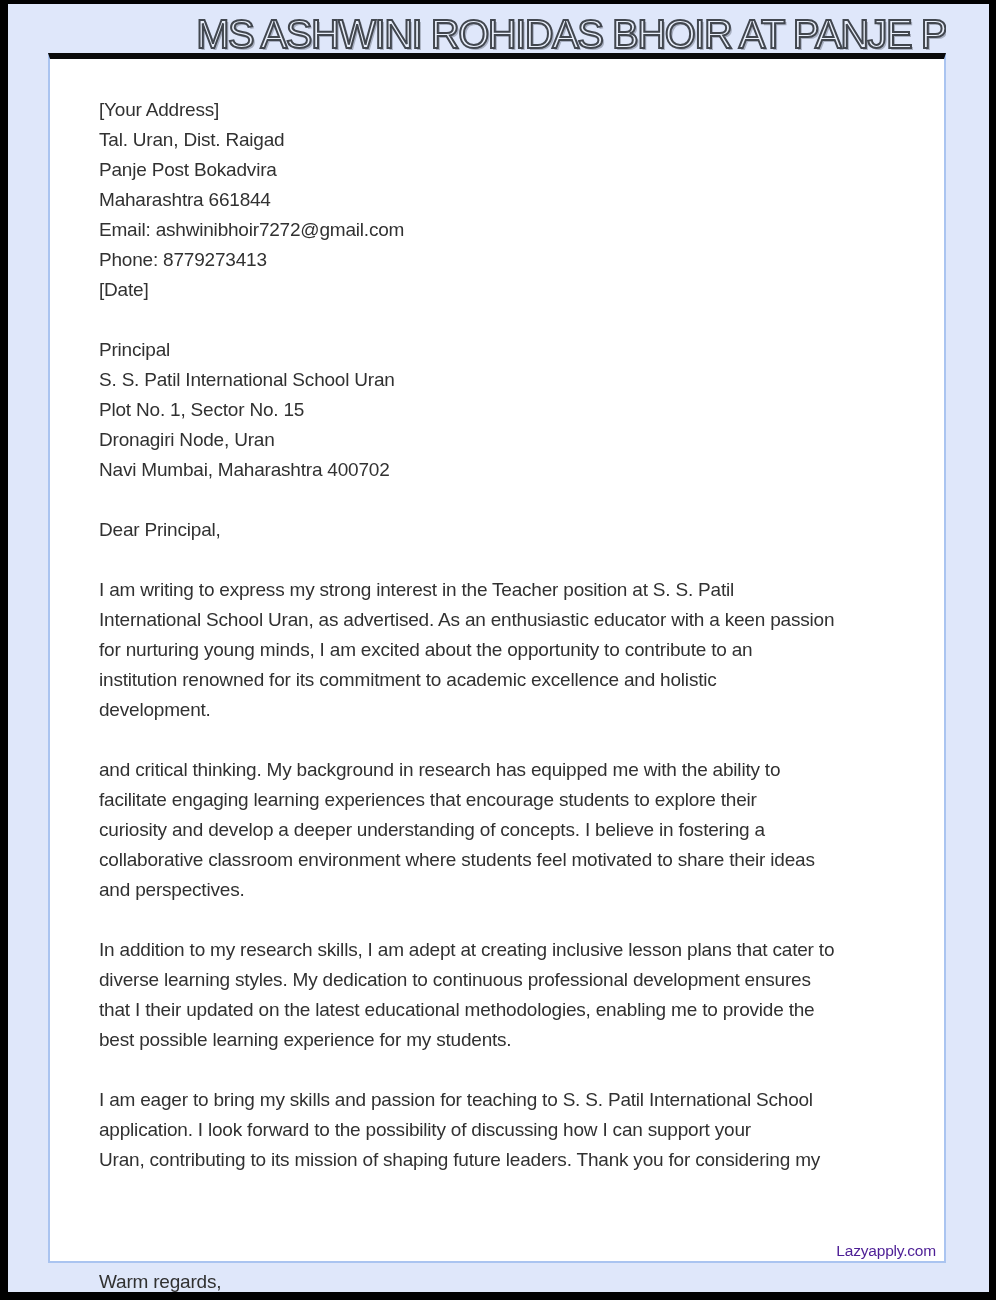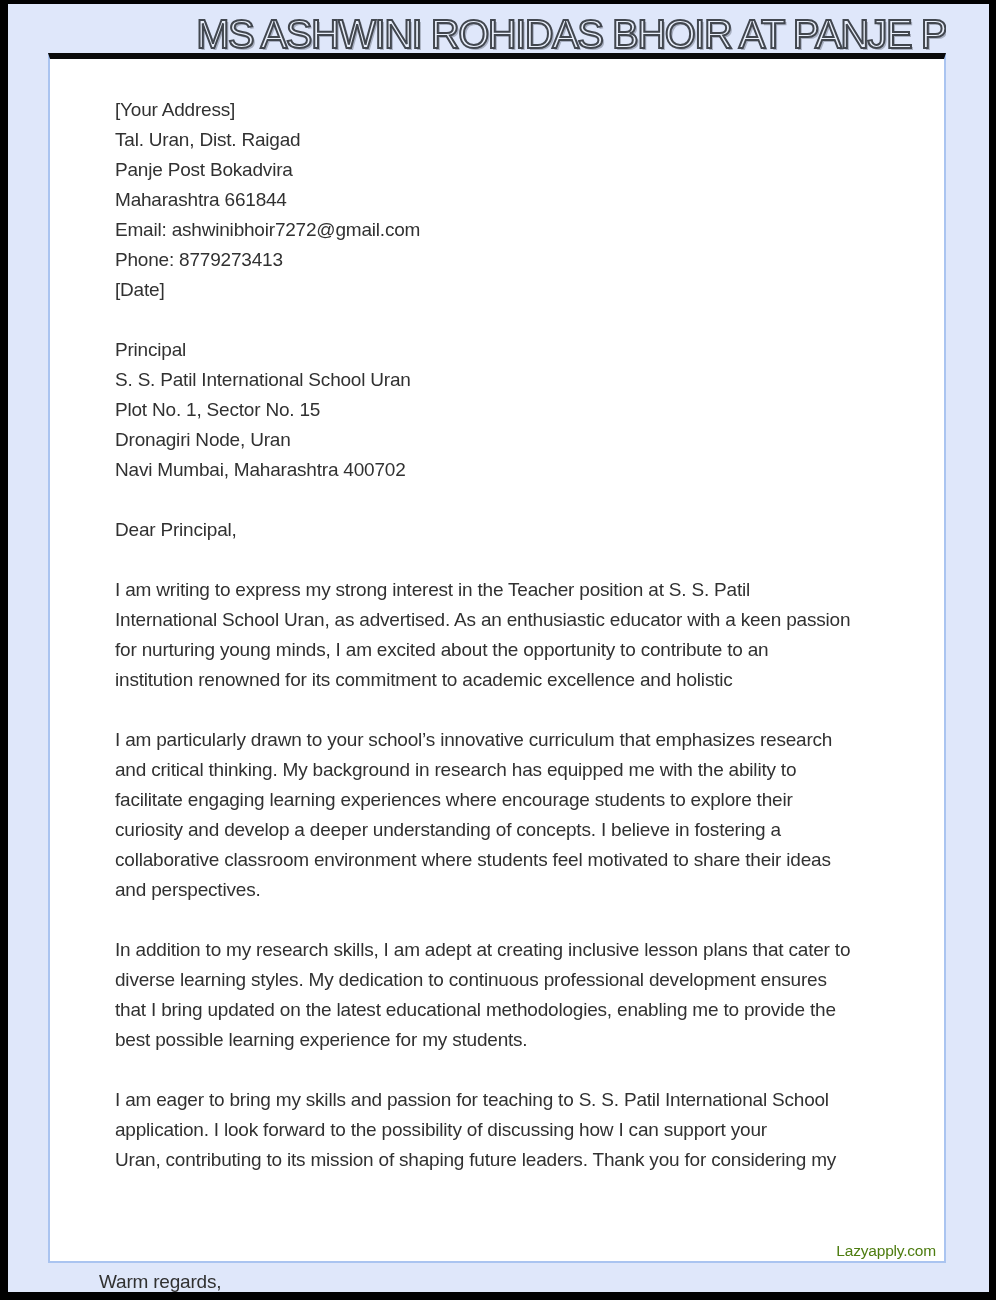--- a/index.html
+++ b/index.html
@@ -49,35 +49,35 @@
     width: 898px;
     height: 1210px;
     box-sizing: border-box;
     background: #ffffff;
     border: 2px solid #aac4f0;
     border-top: 6px solid #0a0a0a;
     padding: 36px 40px 0 49px;
     overflow: hidden;
   }
   .block {
-    margin: 0 0 30px 16px;
+    margin: 0 0 30px 0;
   }
   .line {
     font-size: 19px;
     line-height: 30px;
     letter-spacing: -0.2px;
     color: #313131;
     white-space: nowrap;
   }
   .watermark {
     position: absolute;
     right: 8px;
     bottom: 1px;
     font-size: 15.5px;
-    color: #4d7c0f;
+    color: #4c1d95;
     letter-spacing: -0.2px;
     margin-left: 20px;
   }
   .closing {
     position: absolute;
     left: 91px;
     top: 1263px;
     font-size: 19px;
     line-height: 30px;
     letter-spacing: -0.2px;
@@ -116,35 +116,35 @@
 
     <div class="block">
       <div class="line">Dear Principal,</div>
     </div>
 
     <div class="block">
       <div class="line">I am writing to express my strong interest in the Teacher position at S. S. Patil</div>
       <div class="line">International School Uran, as advertised. As an enthusiastic educator with a keen passion</div>
       <div class="line">for nurturing young minds, I am excited about the opportunity to contribute to an</div>
       <div class="line">institution renowned for its commitment to academic excellence and holistic</div>
+      <div class="line">development.</div>
     </div>
 
     <div class="block">
-      <div class="line">I am particularly drawn to your school’s innovative curriculum that emphasizes research</div>
       <div class="line">and critical thinking. My background in research has equipped me with the ability to</div>
-      <div class="line">facilitate engaging learning experiences where encourage students to explore their</div>
+      <div class="line">facilitate engaging learning experiences that encourage students to explore their</div>
       <div class="line">curiosity and develop a deeper understanding of concepts. I believe in fostering a</div>
       <div class="line">collaborative classroom environment where students feel motivated to share their ideas</div>
       <div class="line">and perspectives.</div>
     </div>
 
     <div class="block">
       <div class="line">In addition to my research skills, I am adept at creating inclusive lesson plans that cater to</div>
       <div class="line">diverse learning styles. My dedication to continuous professional development ensures</div>
-      <div class="line">that I bring updated on the latest educational methodologies, enabling me to provide the</div>
+      <div class="line">that I their updated on the latest educational methodologies, enabling me to provide the</div>
       <div class="line">best possible learning experience for my students.</div>
     </div>
 
     <div class="block">
       <div class="line">I am eager to bring my skills and passion for teaching to S. S. Patil International School</div>
       <div class="line">application. I look forward to the possibility of discussing how I can support your</div>
       <div class="line">Uran, contributing to its mission of shaping future leaders. Thank you for considering my</div>
     </div>
 
     <div class="watermark">Lazyapply.com</div>

